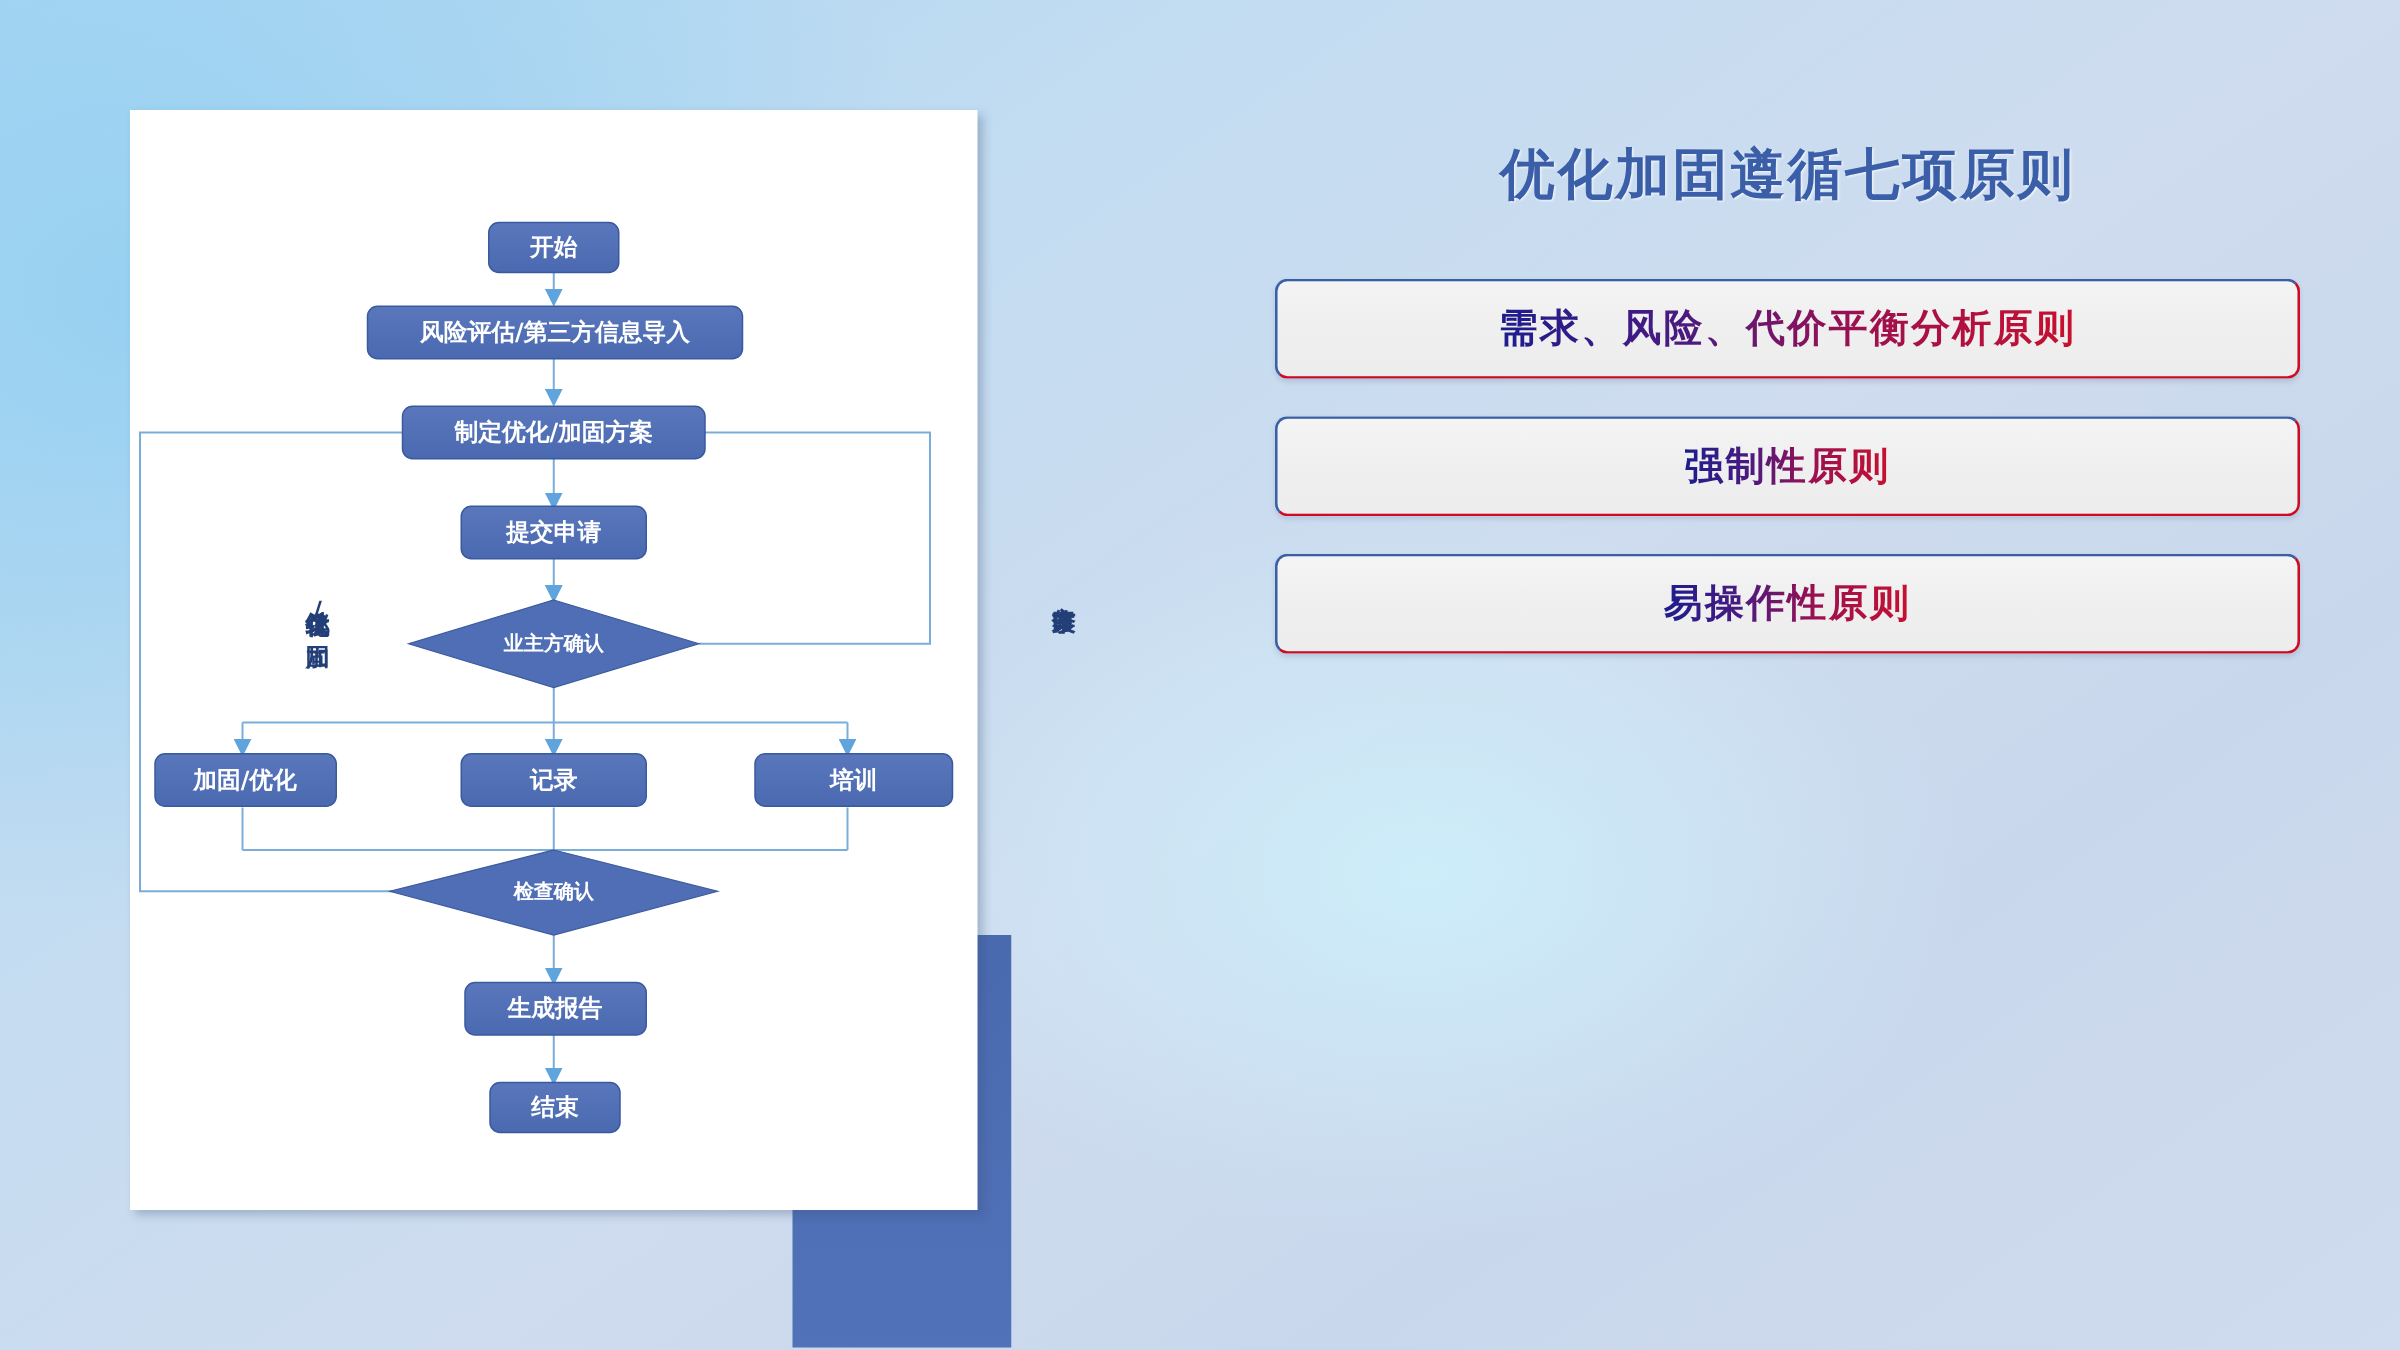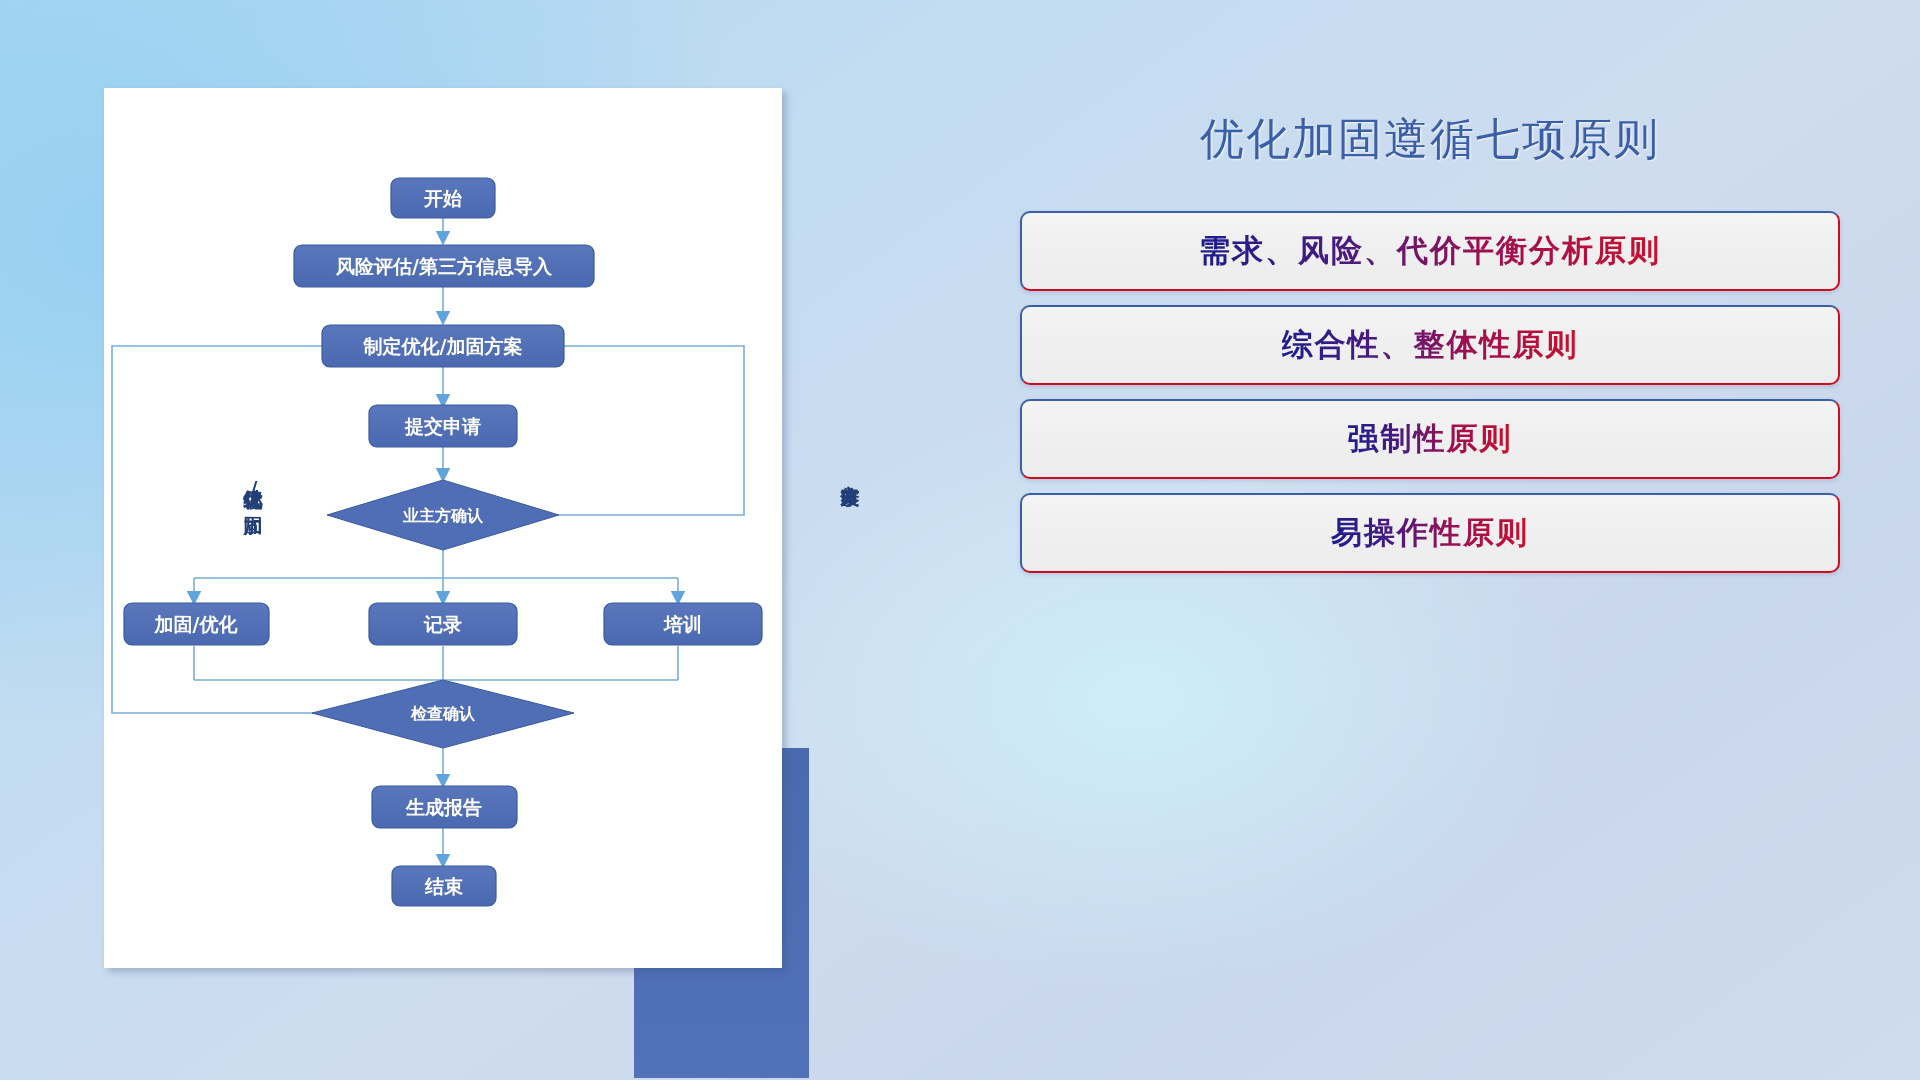--- a/index.html
+++ b/index.html
@@ -59,31 +59,31 @@
   #vl-right { left: 737px; top: 382px; }
 
   
   #principles-panel {
     position: absolute;
     left: 1020px; top: 110px;
     width: 820px; height: 900px;
   }
   #panel-title {
     font-size: 44px;
-    font-weight: normal;
+    font-weight: bold;
     color: #3a5fa8;
     text-align: center;
     letter-spacing: 2px;
     text-shadow: 1px 1px 2px rgba(255,255,255,0.8);
-    margin-bottom: 42px;
+    margin-bottom: 54px;
   }
   .principle-item {
     position: relative;
     height: 80px;
-    margin-bottom: 14px;
+    margin-bottom: 30px;
     border-radius: 10px;
     background: linear-gradient(180deg, #f4f4f4 0%, #efefef 50%, #ededed 100%);
     border-top: 2px solid #3b5fa5;
     border-left: 2px solid #3b5fa5;
     border-right: 2px solid #cf0b21;
     border-bottom: 2.5px solid #cf0b21;
     display: flex;
     align-items: center;
     justify-content: center;
     box-shadow: 0 2px 4px rgba(70,90,130,0.18);
@@ -213,22 +213,19 @@
 </div>
 
 <div id="principles-panel">
 
   <div id="panel-title">优化加固遵循七项原则</div>
 
   <div class="principle-item">
     <span class="principle-label">需求、风险、代价平衡分析原则</span>
   </div>
   <div class="principle-item">
-    <span class="principle-label">综合性、整体性原则</span>
-  </div>
-  <div class="principle-item">
     <span class="principle-label">强制性原则</span>
   </div>
   <div class="principle-item">
     <span class="principle-label">易操作性原则</span>
   </div>
 
 </div>
 
 </body></html>

